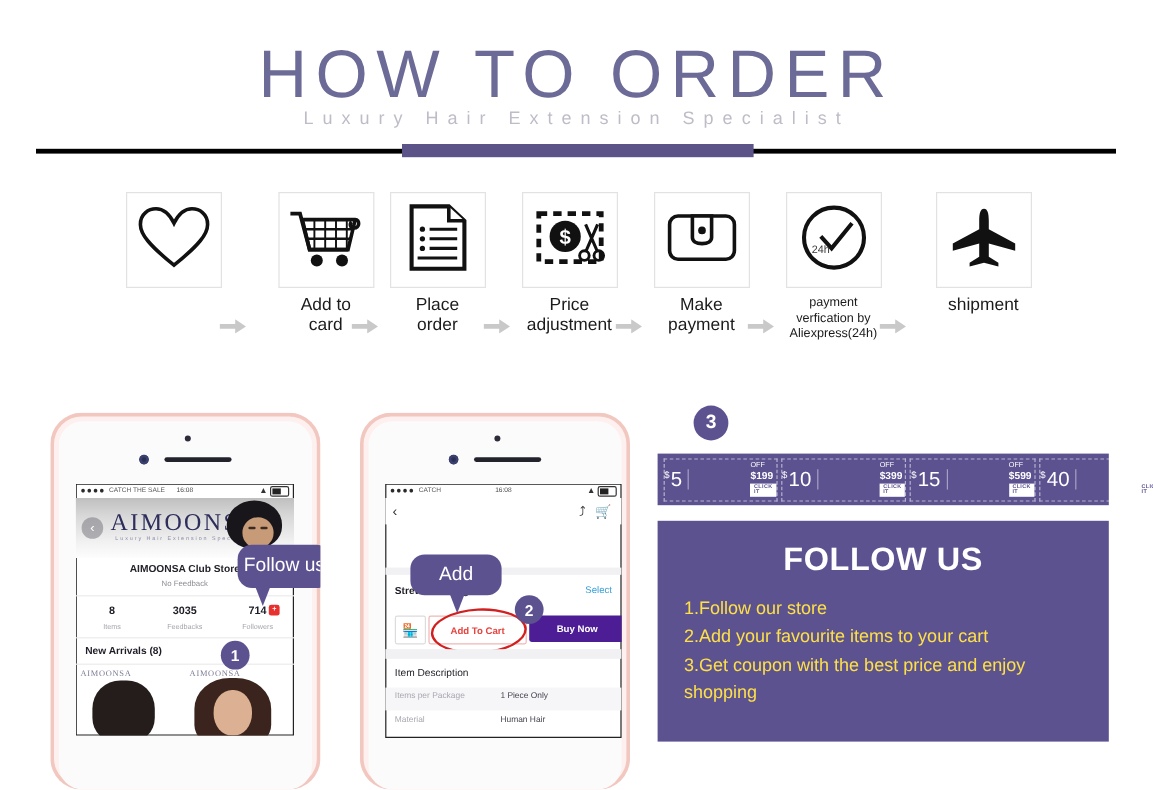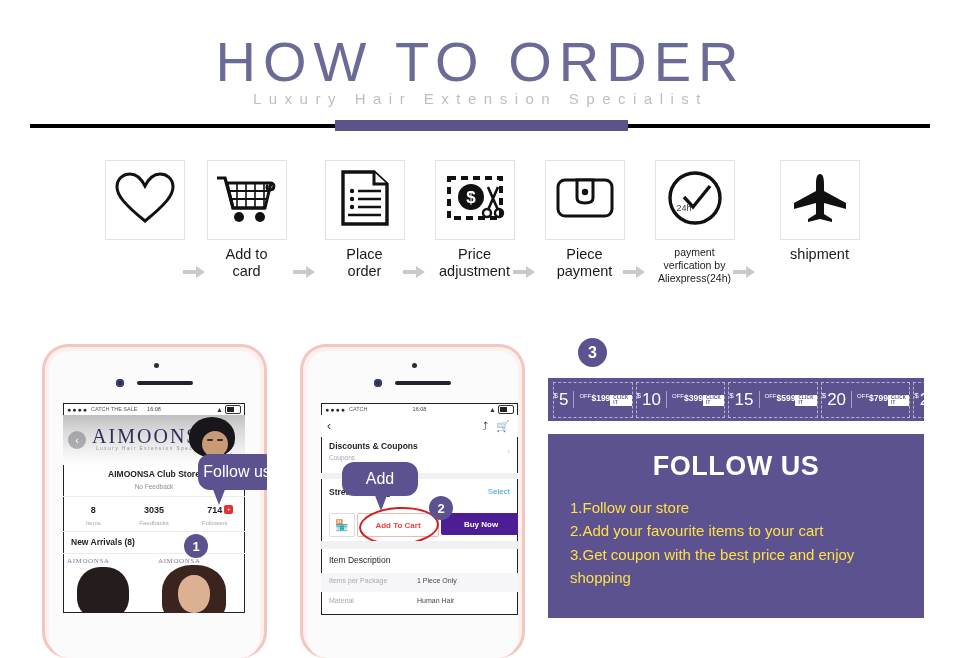--- a/index.html
+++ b/index.html
@@ -202,21 +202,21 @@
     flex:1;height:36px;margin:0 1.5px;border:1px dashed rgba(255,255,255,.55);
     box-sizing:border-box;display:flex;align-items:center;justify-content:center;
     position:relative;
   }
   .coupon .amt{
     font-size:17px;color:#fff;font-weight:400;line-height:1;padding-right:5px;
     border-right:1px solid rgba(255,255,255,.45);margin-right:5px;
     display:flex;align-items:flex-start;
   }
   .coupon .amt .cur{font-size:8px;margin-top:1px;margin-right:1px;}
-  .coupon .rt{display:flex;flex-direction:row;align-items:flex-start;line-height:1;}
+  .coupon .rt{display:flex;flex-direction:column;align-items:flex-start;line-height:1;margin-left:46px;}
   .coupon .off{font-size:6px;color:#fff;}
   .coupon .min{font-size:8.5px;color:#fff;font-weight:bold;margin-top:1px;}
   .coupon .click{
     margin-top:2px;background:#fff;color:#5d5290;font-size:4.5px;font-weight:bold;
     padding:1px 3px;letter-spacing:.3px;
   }
   .panel{
     position:absolute;left:548px;top:434px;width:376px;height:184px;background:#5d5290;
   }
   .panel h2{
@@ -246,21 +246,21 @@
           </svg>
         </span>
       </div>
     </div>
     <div class="arrow" style="left:183px">
       <svg width="22" height="12" viewBox="0 0 22 12">
           <path d="M0 4 H13 V0 L22 6 L13 12 V8 H0 Z" fill="#c9c9c9"></path>
         </svg>
     </div>
 
-    <div class="step" style="left:199px">
+    <div class="step" style="left:224px">
       <div class="box">
         <span>
           <svg width="64" height="52" viewBox="0 0 64 52">
             <path d="M2 6 H10 L18 36 H50" fill="none" stroke="#111" stroke-width="3.2"></path>
             <path d="M12 11 H56 C60 11 60 18 55 18 C52 18 51 15 53 13" fill="none" stroke="#111" stroke-width="3"></path>
             <path d="M12 11 L18 36 H50 L56 11" fill="none" stroke="#111" stroke-width="3"></path>
             <path d="M14 19 H54 M16 27 H52" stroke="#111" stroke-width="2"></path>
             <path d="M22 11 V36 M31 11 V36 M40 11 V36 M49 11 V36" stroke="#111" stroke-width="1.6"></path>
             <circle cx="24" cy="45" r="5" fill="#111"></circle>
             <circle cx="45" cy="45" r="5" fill="#111"></circle>
@@ -330,21 +330,21 @@
       <div class="box">
         <span>
           <svg width="60" height="44" viewBox="0 0 60 44">
             <rect x="3" y="4" width="54" height="36" rx="7" fill="none" stroke="#111" stroke-width="3"></rect>
             <path d="M22 4 H38 V22 C38 25 35 27 30 27 C25 27 22 25 22 22 Z" fill="#fff" stroke="#111" stroke-width="3"></path>
             <circle cx="30" cy="16" r="3.2" fill="#111"></circle>
           </svg>
         </span>
       </div>
       <div class="lbl">
-        <div>Piece</div>
+        <div>Make</div>
         <div>payment</div>
       </div>
     </div>
     <div class="arrow" style="left:623px">
       <svg width="22" height="12" viewBox="0 0 22 12">
           <path d="M0 4 H13 V0 L22 6 L13 12 V8 H0 Z" fill="#c9c9c9"></path>
         </svg>
     </div>
 
     <div class="step" style="left:647px">
@@ -476,25 +476,20 @@
               <i></i>
             </span>
         </div>
 
         <div class="p2-navbar">
           <div class="p2-back">‹</div>
           <div class="p2-share">⤴</div>
           <div class="p2-cart">🛒</div>
         </div>
 
-        <div class="p2-row" style="top:38px;height:28px">
-          <div class="p2-t1" style="position:absolute;top:0">Discounts &amp; Coupons</div>
-          <div class="p2-t2" style="position:absolute;top:13px">Coupons</div>
-          <div class="p2-chev" style="top:6px">›</div>
-        </div>
 
         <div class="p2-gap" style="top:70px"></div>
 
         <div class="p2-row" style="top:84px;height:20px">
           <div class="p2-t1" style="position:absolute;top:0">Stretched Length</div>
           <div class="p2-select" style="top:0">Select</div>
         </div>
 
         <div class="p2-shopbtn" style="top:110px">🏪</div>
         <div class="p2-atc" style="top:110px">Add To Cart</div>
@@ -554,21 +549,21 @@
       </div>
       <div class="rt">
         <span class="off">OFF</span>
         <span class="min">$599</span>
         <span class="click">CLICK IT</span>
       </div>
     </div>
     <div class="coupon">
       <div class="amt">
         <span class="cur">$</span>
-        <span>20</span>
+        <span>40</span>
       </div>
       <div class="rt">
         <span class="off">OFF</span>
         <span class="min">$799</span>
         <span class="click">CLICK IT</span>
       </div>
     </div>
     <div class="coupon">
       <div class="amt">
         <span class="cur">$</span>

